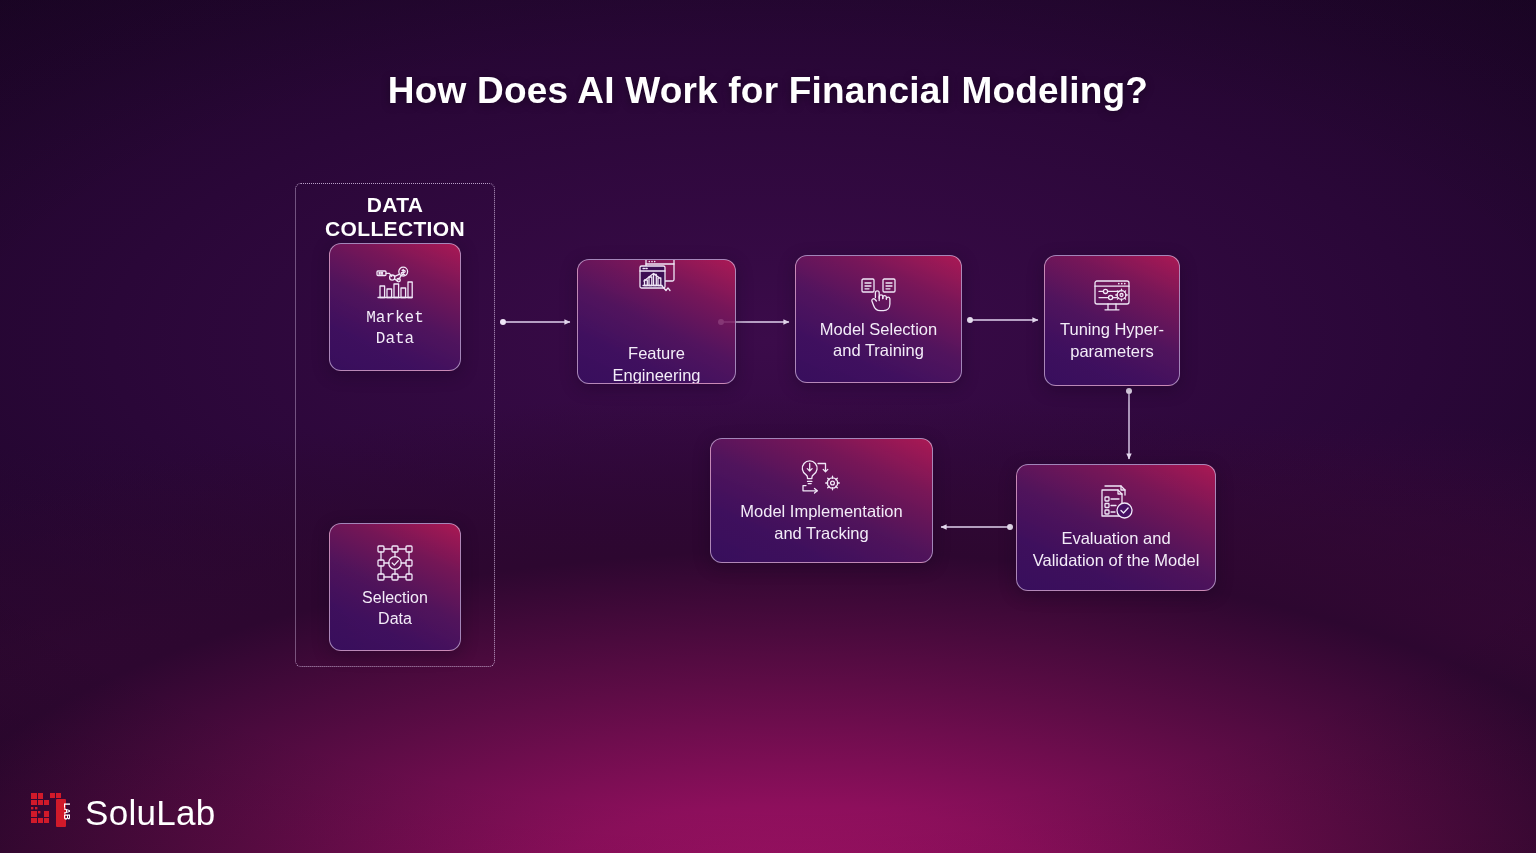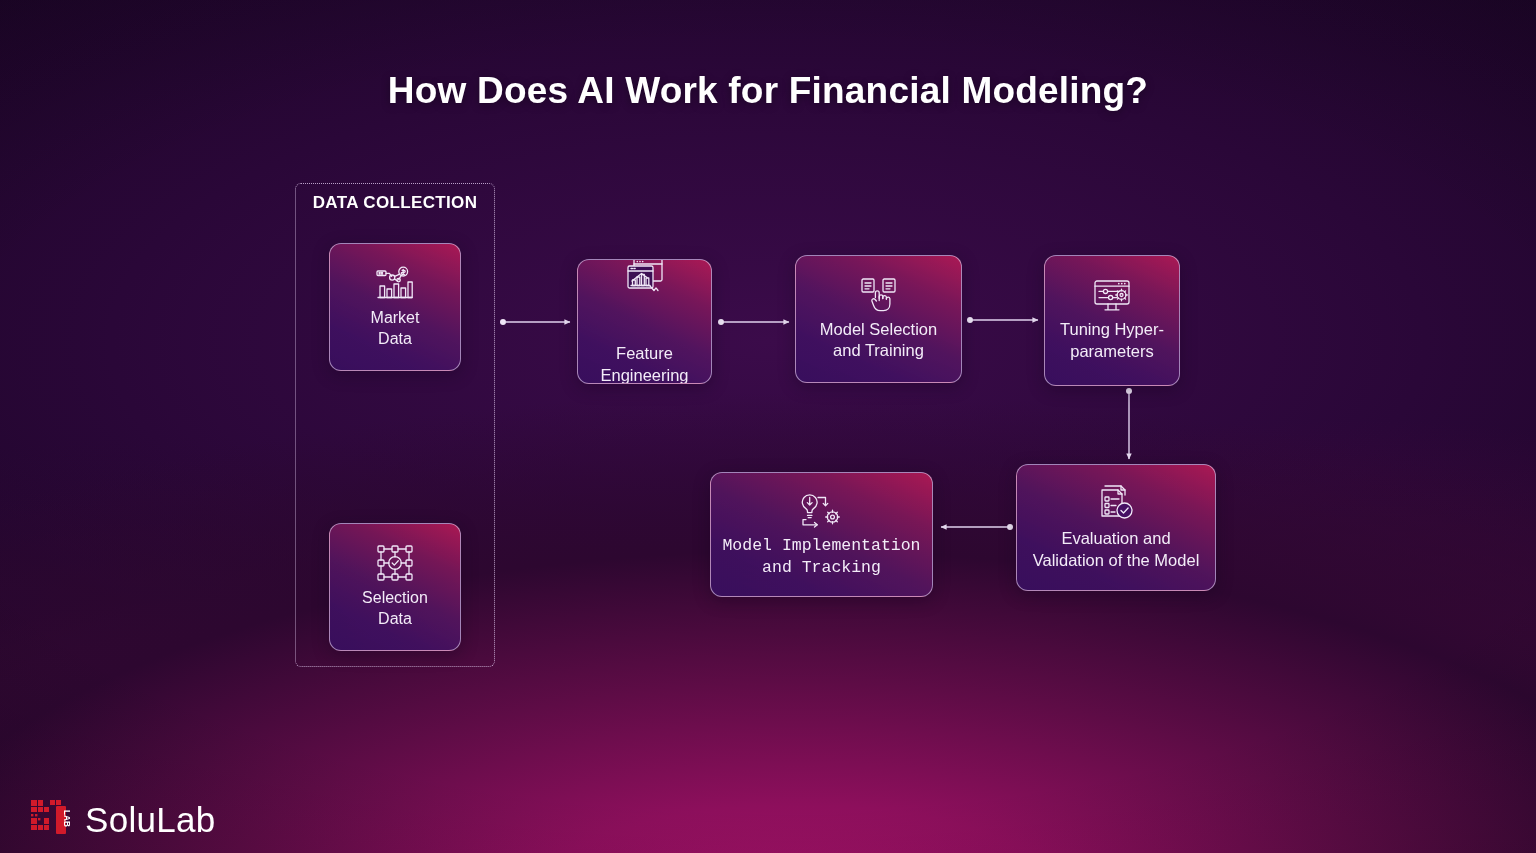--- a/index.html
+++ b/index.html
@@ -52,21 +52,21 @@
     left:295px; top:183px;
     width:200px; height:484px;
     border:1.6px dotted rgba(226,204,240,0.78);
     border-radius:6px;
   }
   .group-label {
     position:absolute;
     top:9px; left:0; width:100%;
     text-align:center;
     color:#ffffff;
-    font-size:17px;
+    font-size:21px;
     font-weight:700;
     letter-spacing:0.35px;
   }
 
   
   .card {
     position:absolute;
     border:1px solid rgba(228,206,242,0.62);
     border-radius:12px;
     background:
@@ -94,42 +94,42 @@
     text-align:center;
     font-size:16.5px;
     line-height:1.3;
     padding:0 6px;
     white-space:pre-line;
   }
 
   
   .card-sm { left:329px; width:132px; height:128px; }
   .card-sm .label { font-size:16px; }
-  #card-market    { top:243px; }
+  #card-market    { top:243px;font-family:Liberation Mono, monospace; }
   #card-financial { top:383px; }
   #card-alternate { top:523px; }
 
   
-  #card-feature    { left:577px;  top:259px; width:135px; height:125px;gap:44px; }
+  #card-feature    { left:577px;  top:259px; width:159px; height:125px;gap:44px; }
   #card-model      { left:795px;  top:255px; width:167px; height:128px; }
   #card-tuning     { left:1044px; top:255px; width:136px; height:131px; }
-  #card-impl       { left:710px;  top:472px; width:223px; height:125px;font-family:Liberation Mono, monospace; }
+  #card-impl       { left:710px;  top:438px; width:223px; height:125px; }
   #card-eval       { left:1016px; top:464px; width:200px; height:127px; }
 
   
   svg.wires {
     position:absolute; inset:0;
     width:1536px; height:853px;
     pointer-events:none;
   }
 
   
   .logo {
     position:absolute;
-    left:30px; bottom:13px;
+    left:30px; bottom:20px;
     display:flex;
     align-items:center;
     gap:13px;
   }
   .logo-mark { width:42px; height:42px; }
   .logo-text {
     color:#ffffff;
     font-size:35px;
     font-weight:400;
     letter-spacing:0.3px;

